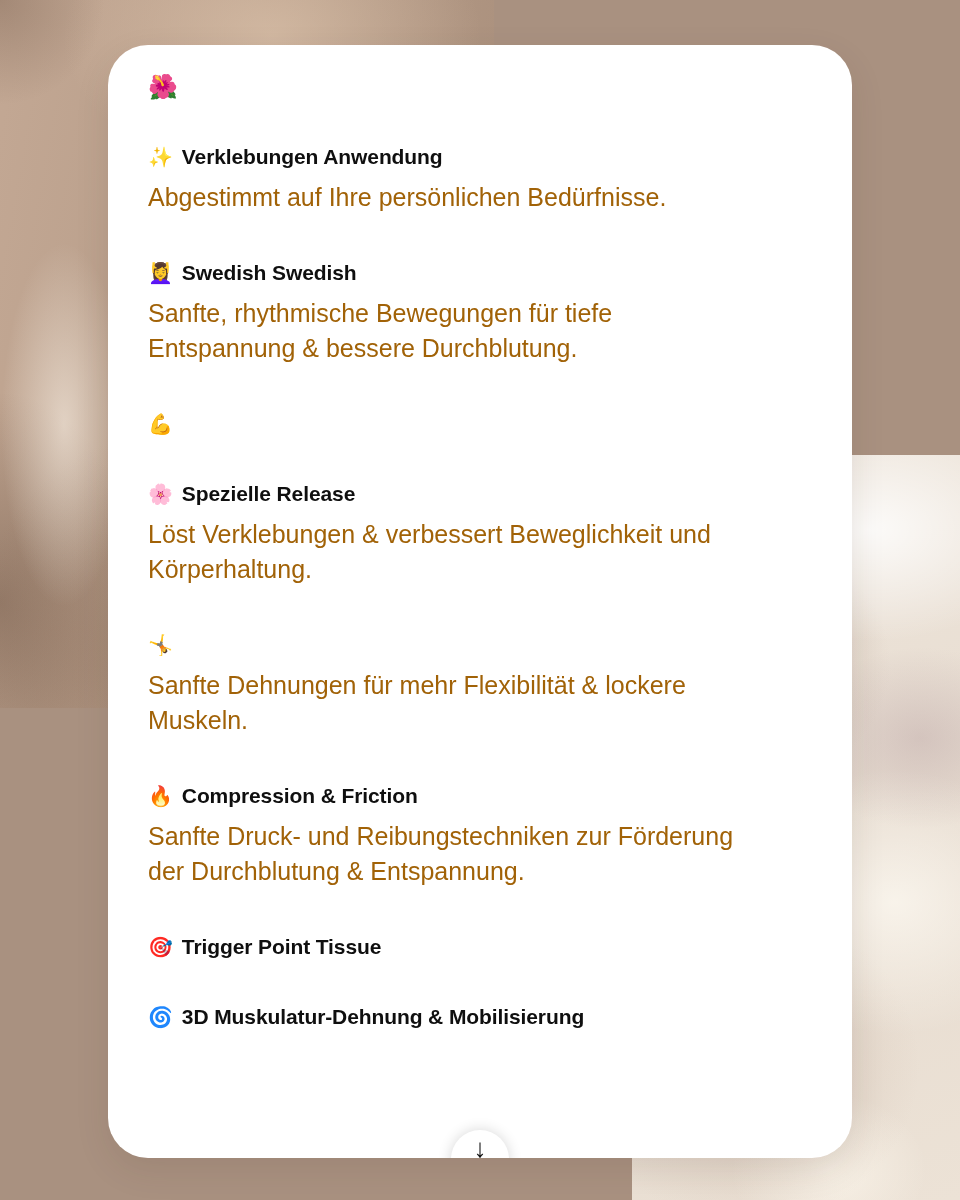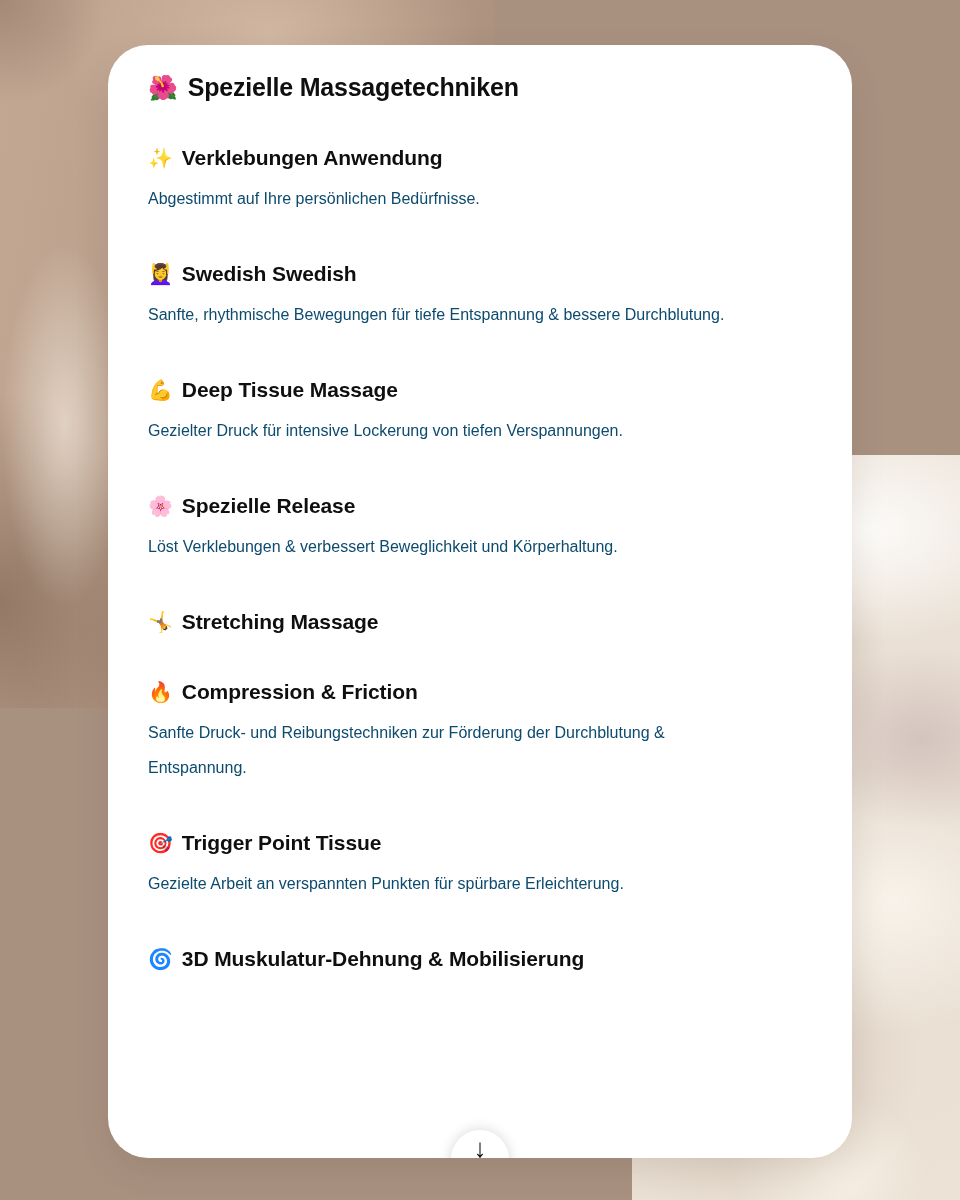--- a/index.html
+++ b/index.html
@@ -67,24 +67,24 @@
     font-size: 21px;
     font-weight: bold;
     letter-spacing: -0.1px;
     display: flex; align-items: center; gap: 9px;
     color: #0f0f0f;
   }
   .item h2 .emoji { font-size: 20px; }
 
   .item p {
     margin: 0;
-    font-size: 16px;
+    font-size: 25px;
     line-height: 35px;
     max-width: 610px;
-    color: #0c4a6e;
+    color: #a16207;
   }
 
   
   .scroll-btn {
     position: absolute;
     left: 50%; bottom: -30px;
     transform: translateX(-50%);
     width: 58px; height: 58px;
     border-radius: 50%;
     background: #ffffff;
@@ -102,21 +102,20 @@
 </head>
 <body>
 
 <div class="photo-left"></div>
 <div class="photo-lotion"></div>
 
 <main class="card">
 
   <h1 class="title">
     <span class="emoji">🌺</span>
-    <span>Spezielle Massagetechniken</span>
   </h1>
 
   <section class="item">
     <h2>
       <span class="emoji">✨</span>
       <span>Verklebungen Anwendung</span>
     </h2>
     <p>Abgestimmt auf Ihre persönlichen Bedürfnisse.</p>
   </section>
 
@@ -124,54 +123,51 @@
     <h2>
       <span class="emoji">💆‍♀️</span>
       <span>Swedish Swedish</span>
     </h2>
     <p>Sanfte, rhythmische Bewegungen für tiefe Entspannung &amp; bessere Durchblutung.</p>
   </section>
 
   <section class="item">
     <h2>
       <span class="emoji">💪</span>
-      <span>Deep Tissue Massage</span>
     </h2>
-    <p>Gezielter Druck für intensive Lockerung von tiefen Verspannungen.</p>
   </section>
 
   <section class="item">
     <h2>
       <span class="emoji">🌸</span>
       <span>Spezielle Release</span>
     </h2>
     <p>Löst Verklebungen &amp; verbessert Beweglichkeit und Körperhaltung.</p>
   </section>
 
   <section class="item">
     <h2>
       <span class="emoji">🤸</span>
-      <span>Stretching Massage</span>
     </h2>
+    <p>Sanfte Dehnungen für mehr Flexibilität &amp; lockere Muskeln.</p>
   </section>
 
   <section class="item">
     <h2>
       <span class="emoji">🔥</span>
       <span>Compression &amp; Friction</span>
     </h2>
     <p>Sanfte Druck- und Reibungstechniken zur Förderung der Durchblutung &amp; Entspannung.</p>
   </section>
 
   <section class="item">
     <h2>
       <span class="emoji">🎯</span>
       <span>Trigger Point Tissue</span>
     </h2>
-    <p>Gezielte Arbeit an verspannten Punkten für spürbare Erleichterung.</p>
   </section>
 
   <section class="item">
     <h2>
       <span class="emoji">🌀</span>
       <span>3D Muskulatur-Dehnung &amp; Mobilisierung</span>
     </h2>
 
   </section>
 

